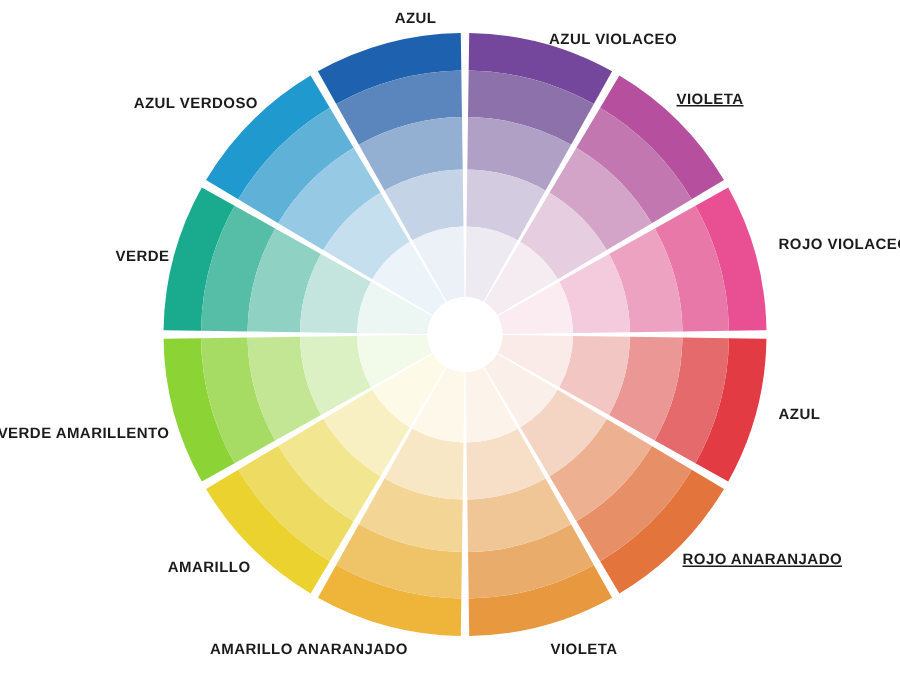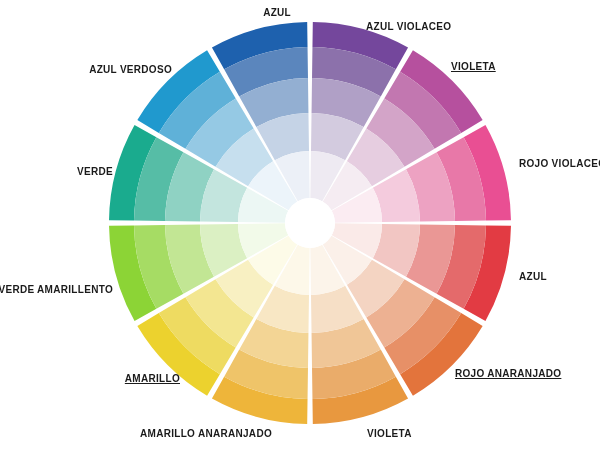--- a/index.html
+++ b/index.html
@@ -137,20 +137,20 @@
   </svg>
 
   <div id="label-layer">
       <div class="wheel-label lbl-anchor-start" style="left: 366px; top: 27px; color: rgb(27, 27, 27);">AZUL VIOLACEO</div>
       <div class="wheel-label lbl-anchor-start" style="left: 451px; top: 67px; color: rgb(27, 27, 27); text-decoration: underline;">VIOLETA</div>
       <div class="wheel-label lbl-anchor-start" style="left: 519px; top: 164px; color: rgb(27, 27, 27);">ROJO VIOLACEO</div>
       <div class="wheel-label lbl-anchor-start" style="left: 519px; top: 277px; color: rgb(27, 27, 27);">AZUL</div>
       <div class="wheel-label lbl-anchor-start" style="left: 455px; top: 374px; color: rgb(27, 27, 27); text-decoration: underline;">ROJO ANARANJADO</div>
       <div class="wheel-label lbl-anchor-start" style="left: 367px; top: 434px; color: rgb(27, 27, 27);">VIOLETA</div>
       <div class="wheel-label lbl-anchor-end" style="left: 272px; top: 434px; color: rgb(27, 27, 27);">AMARILLO ANARANJADO</div>
-      <div class="wheel-label lbl-anchor-end" style="left: 180px; top: 379px; color: rgb(27, 27, 27); text-decoration: underline;">AMARILLO</div>
+      <div class="wheel-label lbl-anchor-end" style="left: 167px; top: 379px; color: rgb(27, 27, 27);">AMARILLO</div>
       <div class="wheel-label lbl-anchor-end" style="left: 113px; top: 290px; color: rgb(27, 27, 27);">VERDE AMARILLENTO</div>
       <div class="wheel-label lbl-anchor-end" style="left: 113px; top: 172px; color: rgb(27, 27, 27);">VERDE</div>
       <div class="wheel-label lbl-anchor-end" style="left: 172px; top: 70px; color: rgb(27, 27, 27);">AZUL VERDOSO</div>
       <div class="wheel-label lbl-anchor-end" style="left: 259px; top: 13px; color: rgb(27, 27, 27); margin-left: 32px;">AZUL</div>
     </div>
 
 </div>
 
 </body></html>

